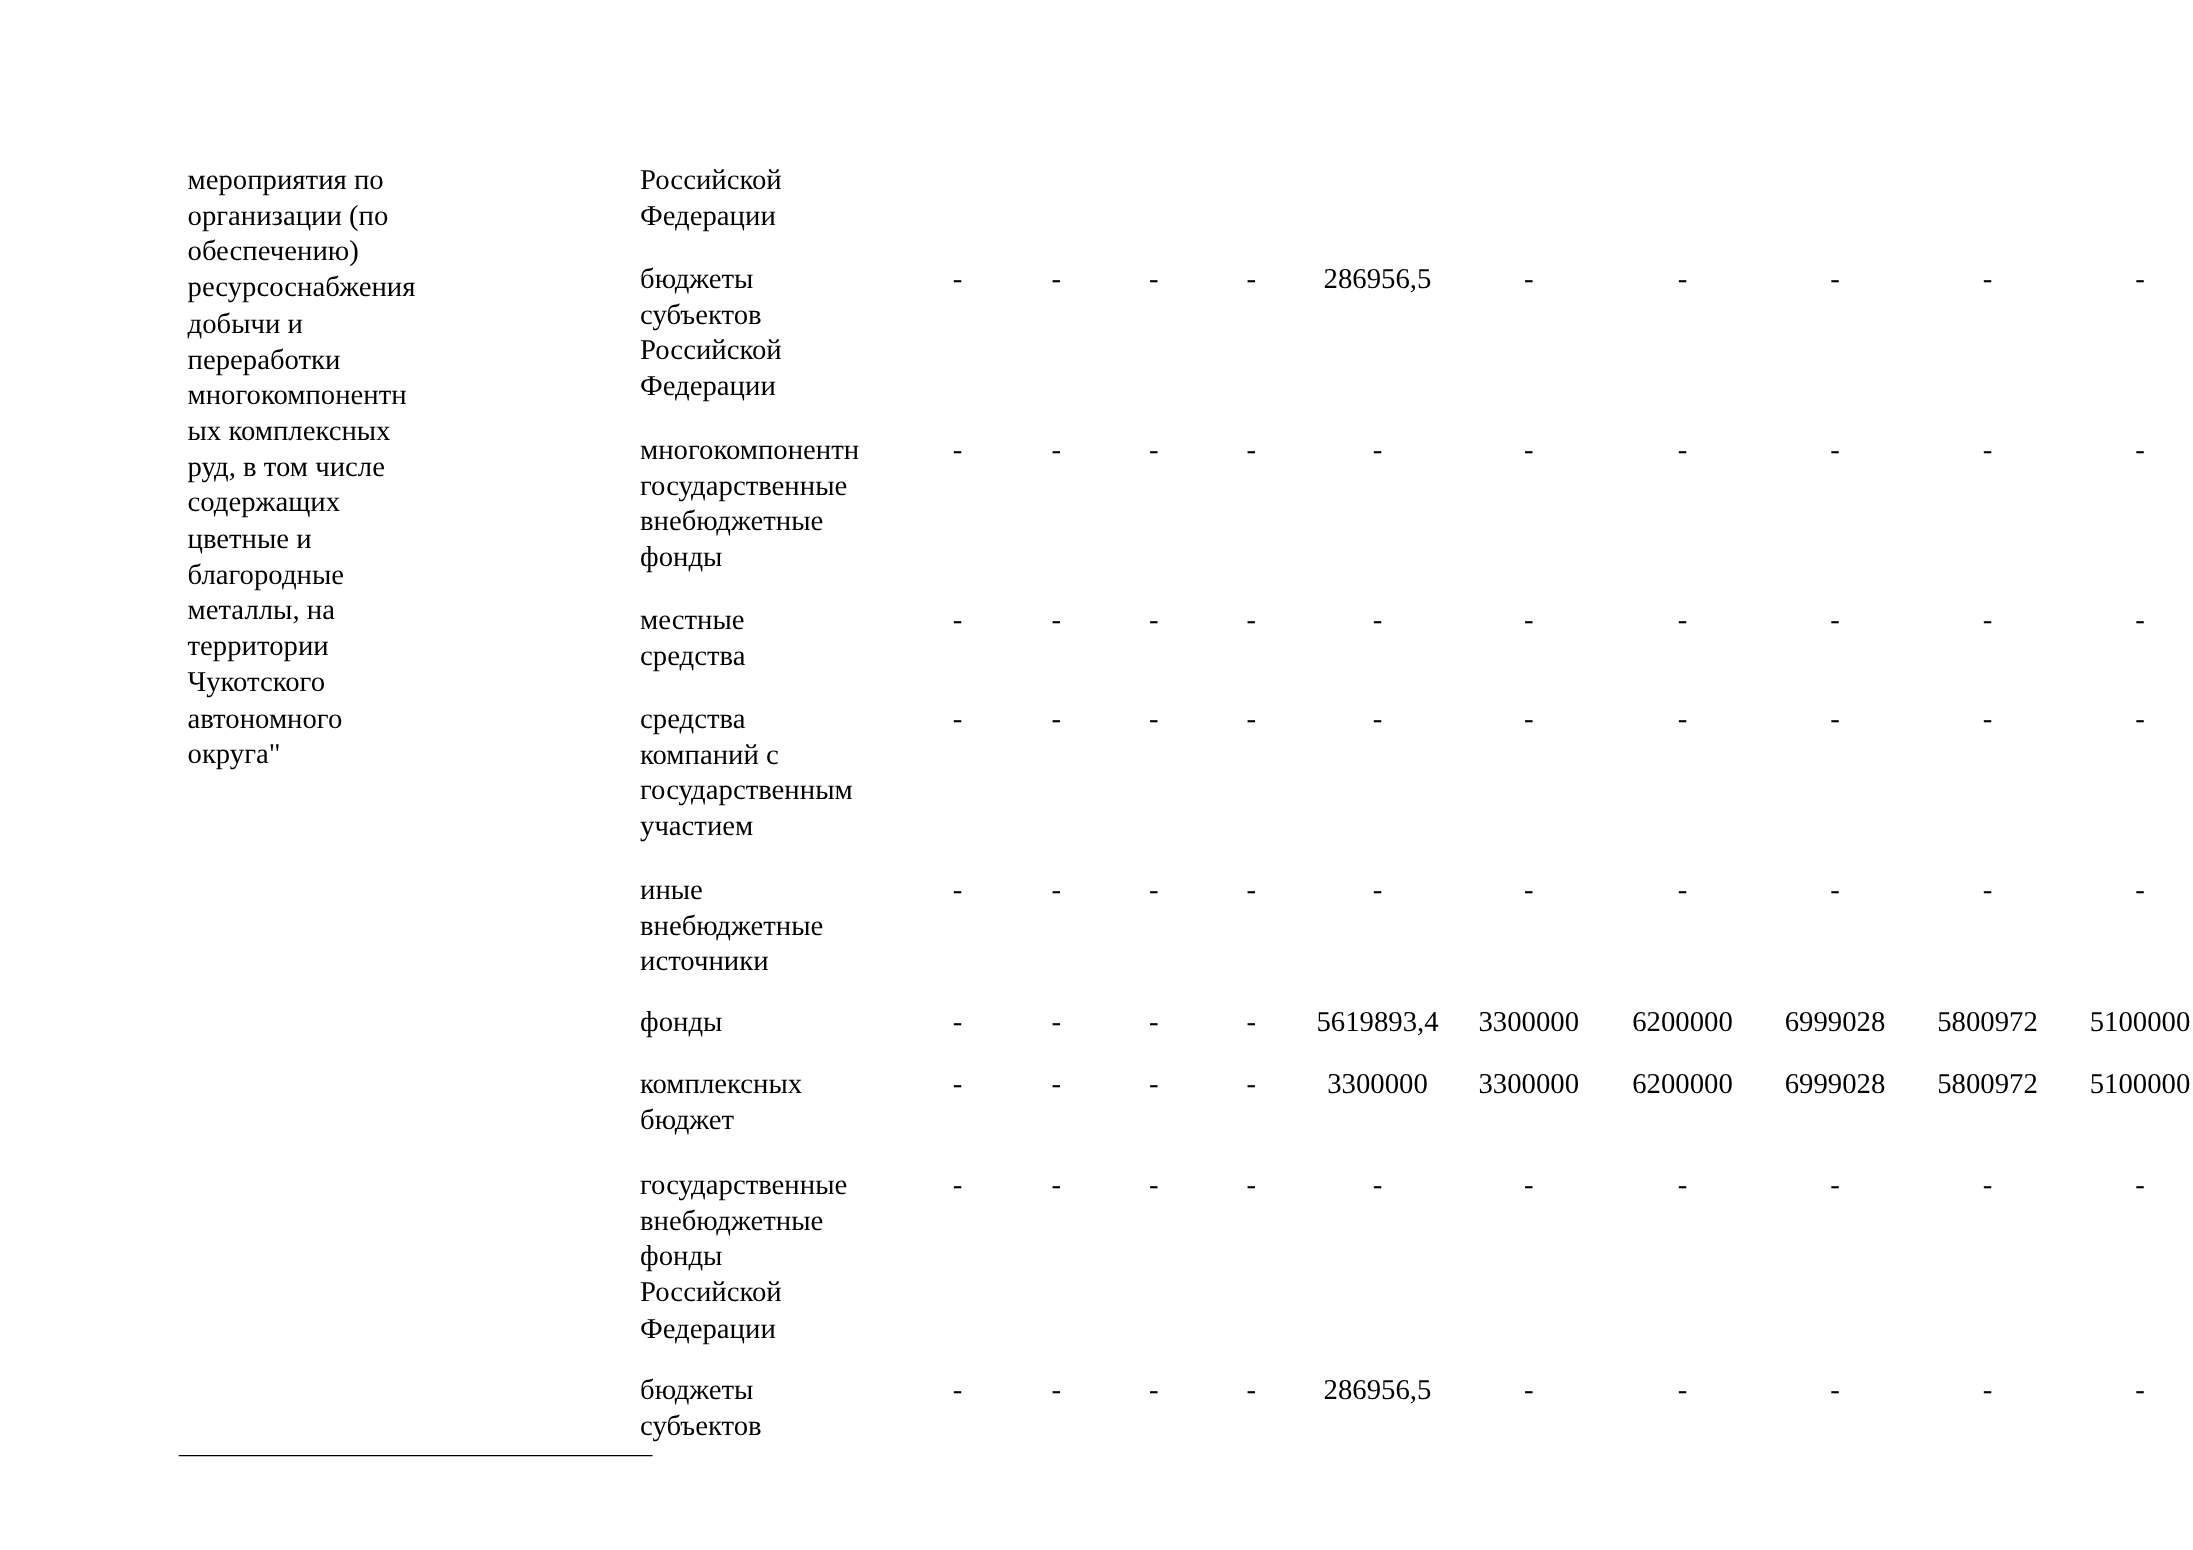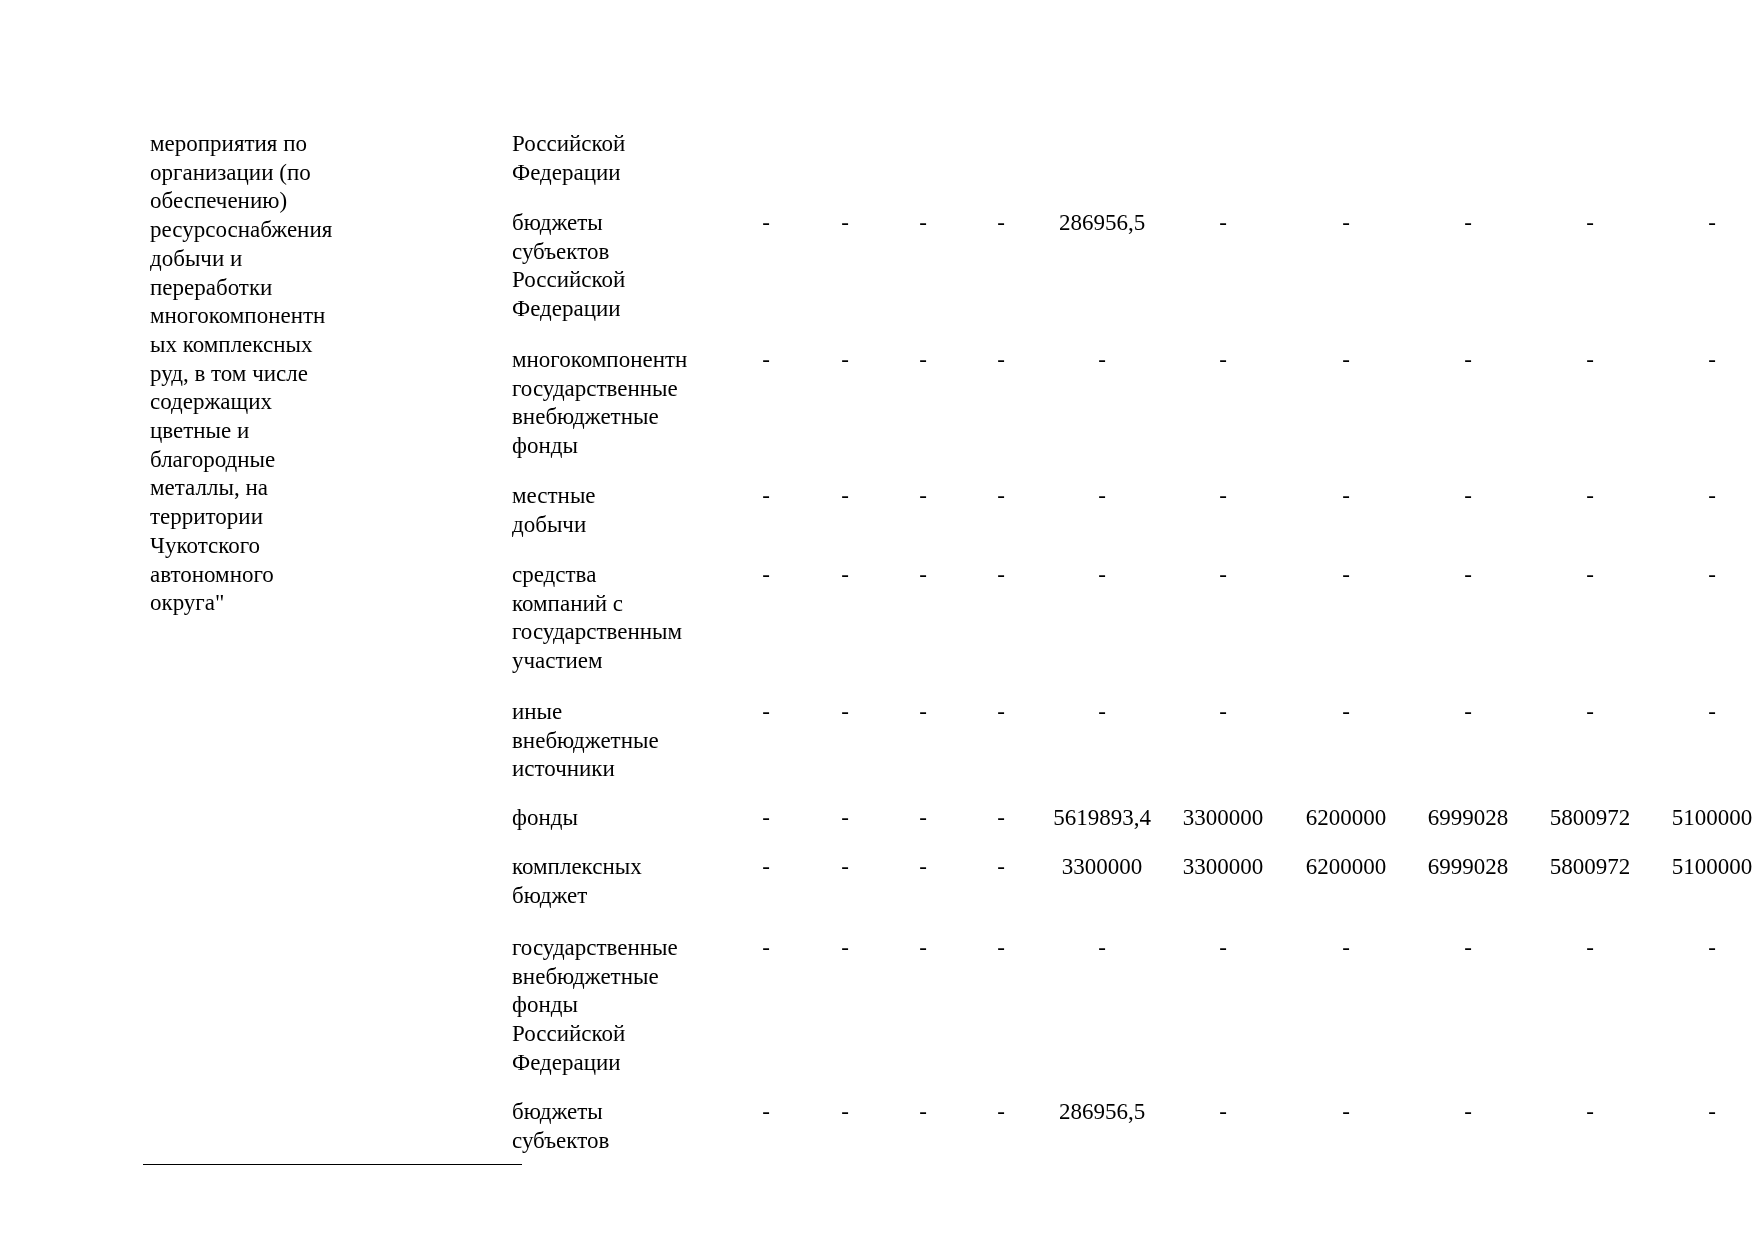--- a/index.html
+++ b/index.html
@@ -74,21 +74,21 @@
     <span class="cell" style="left:1102px">-</span>
     <span class="cell" style="left:1223px">-</span>
     <span class="cell" style="left:1346px">-</span>
     <span class="cell" style="left:1468px">-</span>
     <span class="cell" style="left:1590px">-</span>
     <span class="cell" style="left:1712px">-</span>
   </div>
 
   <div class="row" style="top:482px;">
     <div class="src">местные
-добычи</div>
+средства</div>
     <span class="cell" style="left:766px">-</span>
     <span class="cell" style="left:845px">-</span>
     <span class="cell" style="left:923px">-</span>
     <span class="cell" style="left:1001px">-</span>
     <span class="cell" style="left:1102px">-</span>
     <span class="cell" style="left:1223px">-</span>
     <span class="cell" style="left:1346px">-</span>
     <span class="cell" style="left:1468px">-</span>
     <span class="cell" style="left:1590px">-</span>
     <span class="cell" style="left:1712px">-</span>

